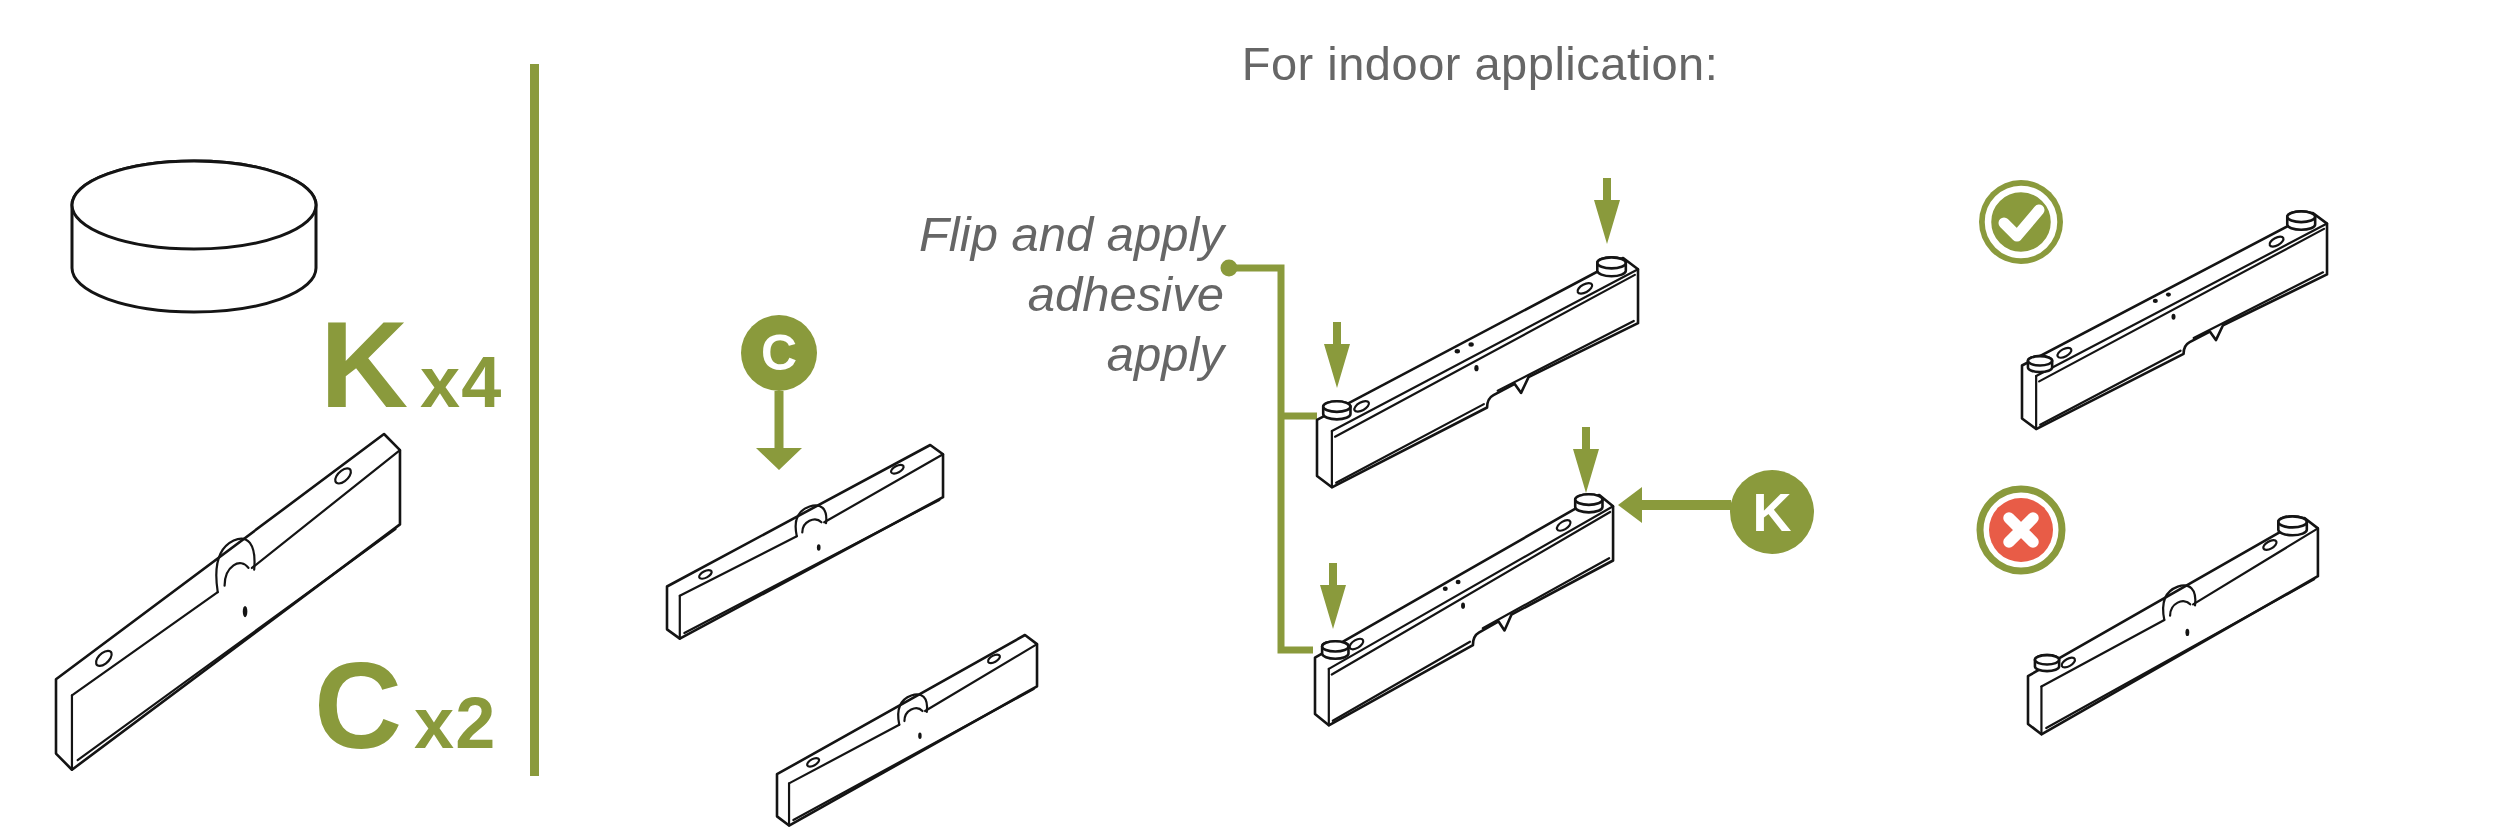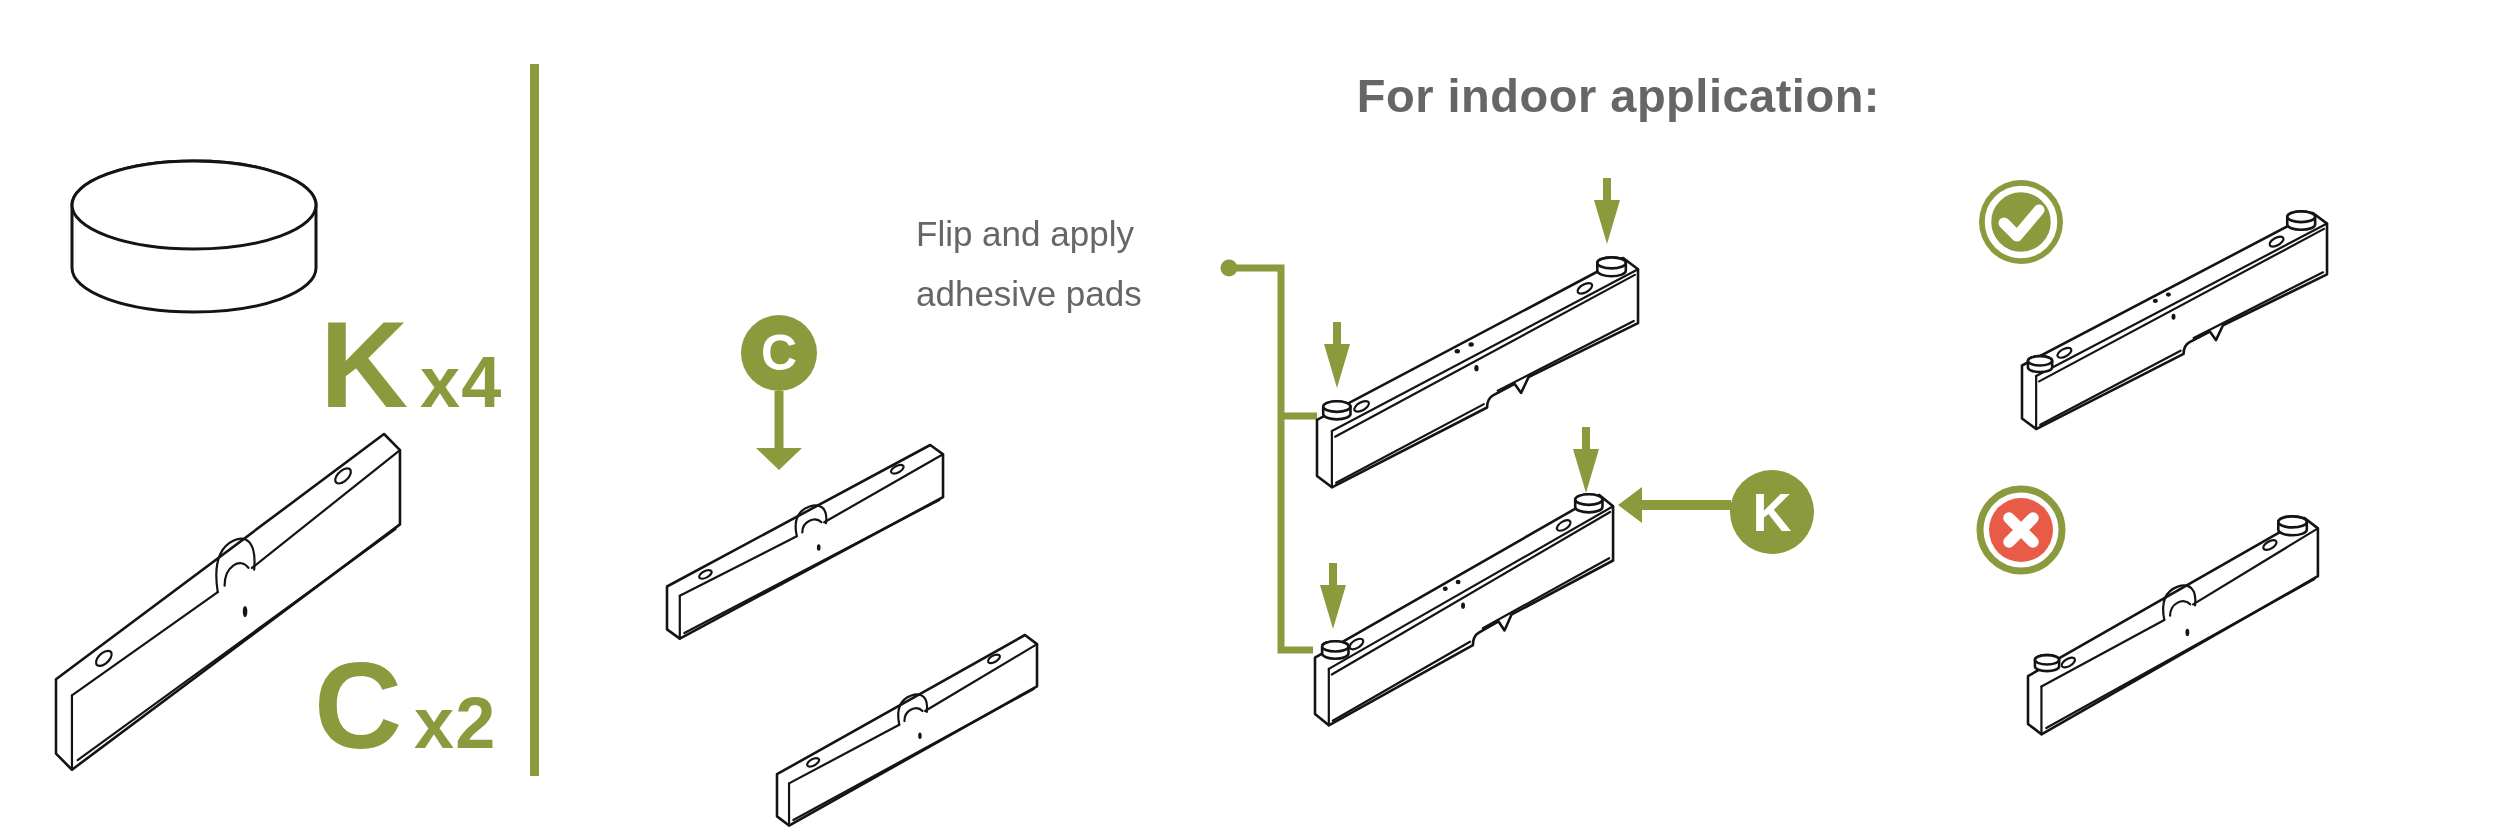--- a/index.html
+++ b/index.html
@@ -13,24 +13,24 @@
           font-family:"Liberation Sans", sans-serif;}
   #art{position:absolute;left:0;top:0;width:2500px;height:834px;}
 
   .ln{fill:#fff;stroke:var(--ink);stroke-width:2.6;stroke-linejoin:round;stroke-linecap:round;vector-effect:non-scaling-stroke;}
   .ln-open{fill:none;stroke:var(--ink);stroke-width:2.2;stroke-linejoin:round;stroke-linecap:round;vector-effect:non-scaling-stroke;}
   .dot-ink{fill:var(--ink);stroke:none;}
   .olive{fill:var(--olive);stroke:none;}
   .olive-line{fill:none;stroke:var(--olive);stroke-width:7;}
 
   .overlay{position:absolute;}
-  .title{left:1080px;top:68px;width:800px;text-align:right;
-         font-size:47px;font-weight:700;color:var(--gray);letter-spacing:.5px;}
-  .note{left:916px;top:204px;width:308px;text-align:left;
-        font-size:35px;font-weight:500;color:var(--gray);line-height:60px;}
+  .title{left:1080px;top:36px;width:800px;text-align:center;
+         font-size:47px;font-weight:400;color:var(--gray);letter-spacing:.5px;}
+  .note{left:916px;top:204px;width:308px;text-align:right;font-style:italic;
+        font-size:49px;font-weight:500;color:var(--gray);line-height:60px;}
   .note span{display:block;}
 
   .part-label{display:flex;align-items:baseline;color:var(--olive);font-weight:bold;line-height:1;}
   .part-letter{font-size:122px;}
   .part-qty{font-size:72px;margin-left:12px;letter-spacing:1px;}
   .k-label{left:320px;top:304px;}
   .c-label{left:314px;top:645px;}
 
   .badge{position:absolute;background:var(--olive);border-radius:50%;
          display:flex;align-items:center;justify-content:center;
@@ -128,21 +128,21 @@
 
     <use href="#barTop" transform="translate(2028,518) scale(0.960,1.040) translate(-10,-14)"></use>
     <use href="#padCyl" transform="translate(2276,515) scale(0.92)"></use>
     <use href="#padCyl" transform="translate(2033,654) scale(0.78)"></use>
   </svg>
 
   <div class="overlay title">For indoor application:</div>
 
   <div class="overlay note">
     <span>Flip and apply</span>
-    <span>adhesive pads</span>
+    <span>adhesive apply</span>
   </div>
 
   <div class="overlay part-label k-label">
     <span class="part-letter">K</span>
     <span class="part-qty">x4</span>
   </div>
 
   <div class="overlay part-label c-label">
     <span class="part-letter">C</span>
     <span class="part-qty">x2</span>

